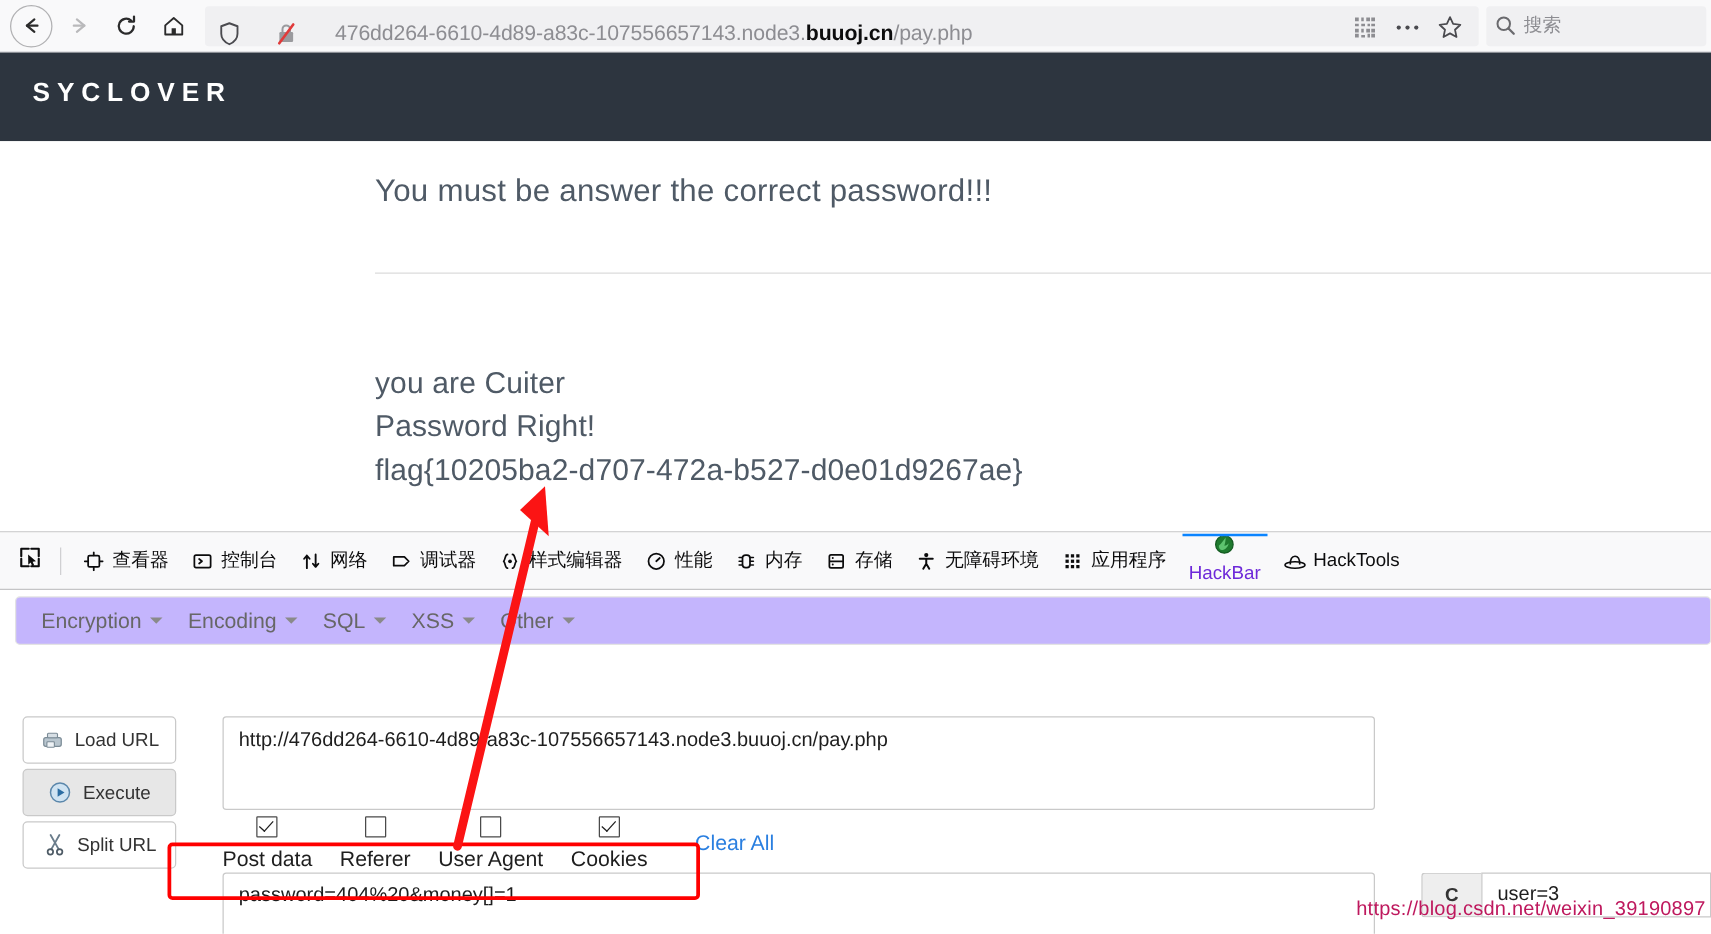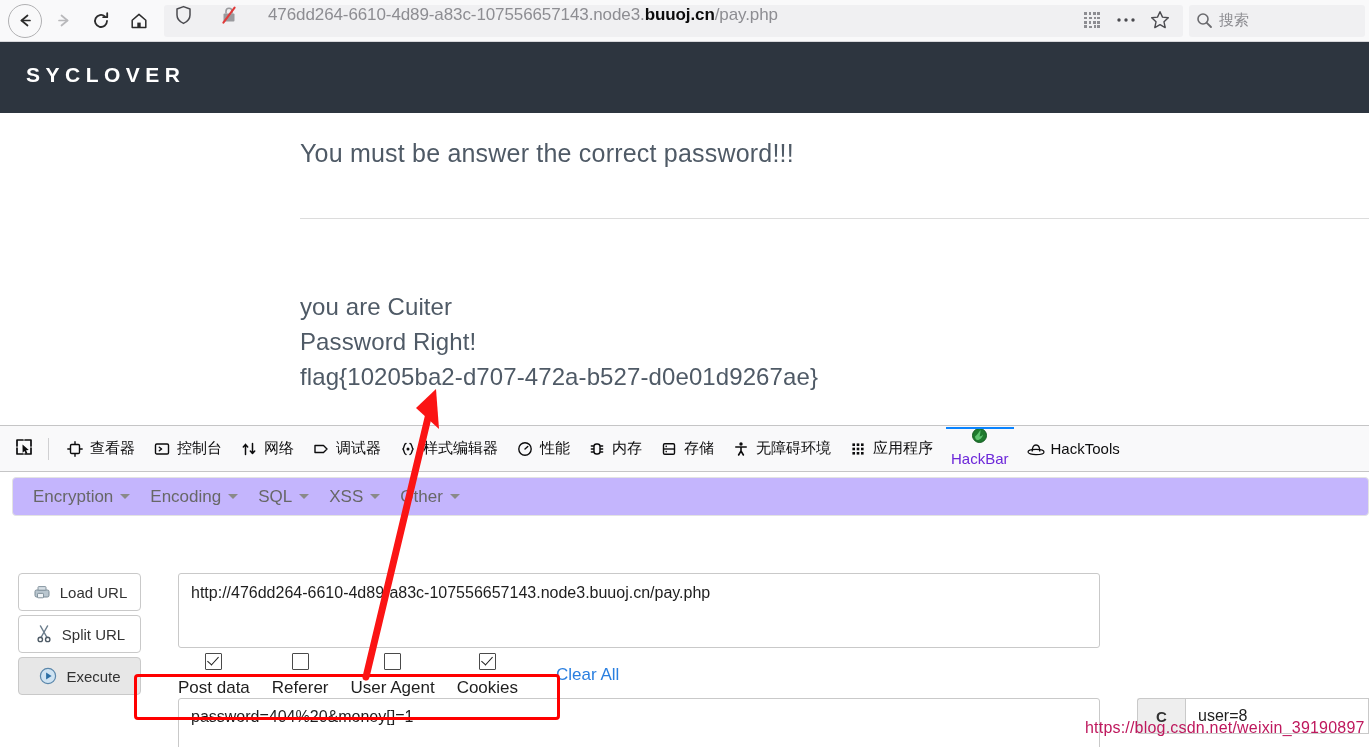--- a/index.html
+++ b/index.html
@@ -42,21 +42,21 @@
   .nav-btn.circled { border: 1px solid #b1b1b3; width: 32px; height: 32px; margin-left: 8px;}
   .nav-btn svg { display: block; }
 
   .urlbar {
     flex: 1;
     height: 32px;
     margin: 0 6px 0 8px;
     background: #f0f0f2;
     border-radius: 3px;
     display: flex;
-    align-items: flex-start;
+    align-items: flex-end;
     padding: 0 6px;
     min-width: 0;
     gap: 20px;
   }
   .url-icon { width: 26px; display:flex; align-items:center; justify-content:center; flex:none; }
   .url-text {
     flex: 1;
     font-size: 17px;
     color: #8d8d92;
     white-space: nowrap;
@@ -677,38 +677,38 @@
         <div class="hb-btn">
           <span class="bicon">
             <svg width="18" height="15" viewBox="0 0 18 15">
                 <rect x="2" y="5" width="14" height="7" rx="1.6" fill="#b9c6cf" stroke="#7b8b96" stroke-width="1"></rect>
                 <rect x="5" y="1.6" width="8" height="3.6" rx="0.8" fill="#d7dfe5" stroke="#7b8b96" stroke-width="0.9"></rect>
                 <rect x="4.5" y="8.4" width="6" height="4.4" rx="0.7" fill="#eef2f5" stroke="#7b8b96" stroke-width="0.9"></rect>
               </svg>
           </span>
           <span>Load URL</span>
         </div>
+        <div class="hb-btn filled">
+          <span class="bicon">
+            <svg width="18" height="18" viewBox="0 0 18 18">
+                <circle cx="9" cy="9" r="7.6" fill="#cfe3f2" stroke="#5b87ab" stroke-width="1.2"></circle>
+                <path d="M7.1 5.6 L12.6 9 L7.1 12.4 Z" fill="#2b6da3"></path>
+              </svg>
+          </span>
+          <span>Execute</span>
+        </div>
         <div class="hb-btn">
           <span class="bicon">
             <svg width="16" height="18" viewBox="0 0 16 18">
                 <path d="M4.5 1 L11 12.5 M11.5 1 L5 12.5" stroke="#6b7d8c" stroke-width="1.5" stroke-linecap="round"></path>
                 <circle cx="4.3" cy="14.4" r="2.2" fill="none" stroke="#4e5b66" stroke-width="1.4"></circle>
                 <circle cx="11.7" cy="14.4" r="2.2" fill="none" stroke="#4e5b66" stroke-width="1.4"></circle>
               </svg>
           </span>
           <span>Split URL</span>
-        </div>
-        <div class="hb-btn filled">
-          <span class="bicon">
-            <svg width="18" height="18" viewBox="0 0 18 18">
-                <circle cx="9" cy="9" r="7.6" fill="#cfe3f2" stroke="#5b87ab" stroke-width="1.2"></circle>
-                <path d="M7.1 5.6 L12.6 9 L7.1 12.4 Z" fill="#2b6da3"></path>
-              </svg>
-          </span>
-          <span>Execute</span>
         </div>
       </div>
 
       <div class="hb-url">http://476dd264-6610-4d89-a83c-107556657143.node3.buuoj.cn/pay.php</div>
 
       <div class="hb-checkrow">
         <label class="hb-check">
           <span class="cbox checked"></span>
           <span>Post data</span>
         </label>
@@ -724,21 +724,21 @@
           <span class="cbox checked"></span>
           <span>Cookies</span>
         </label>
         <span class="hb-clear">Clear All</span>
       </div>
 
       <div class="hb-post">password=404%20&amp;money[]=1</div>
 
       <div class="hb-cookie">
         <div class="hb-cookie-prefix">C</div>
-        <div class="hb-cookie-input">user=8</div>
+        <div class="hb-cookie-input">user=3</div>
       </div>
 
     </div>
   </div>
 
   <div class="anno-box"></div>
 
   <svg class="anno-arrow" viewBox="0 0 120 300">
     <path d="M26 292 L92 16" stroke="#fb1414" stroke-width="7" stroke-linecap="round" fill="none"></path>
     <path d="M96 4 L99 44 L76 23 Z" fill="#fb1414"></path>

